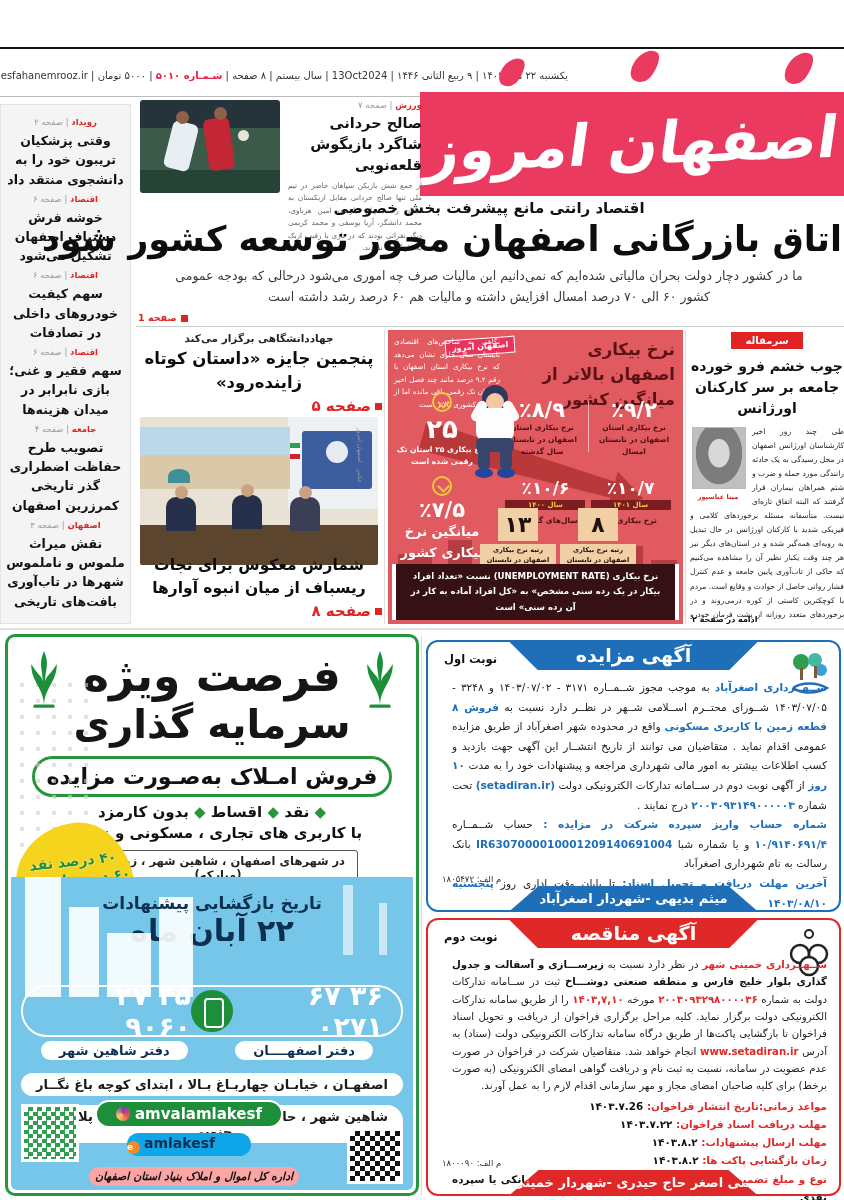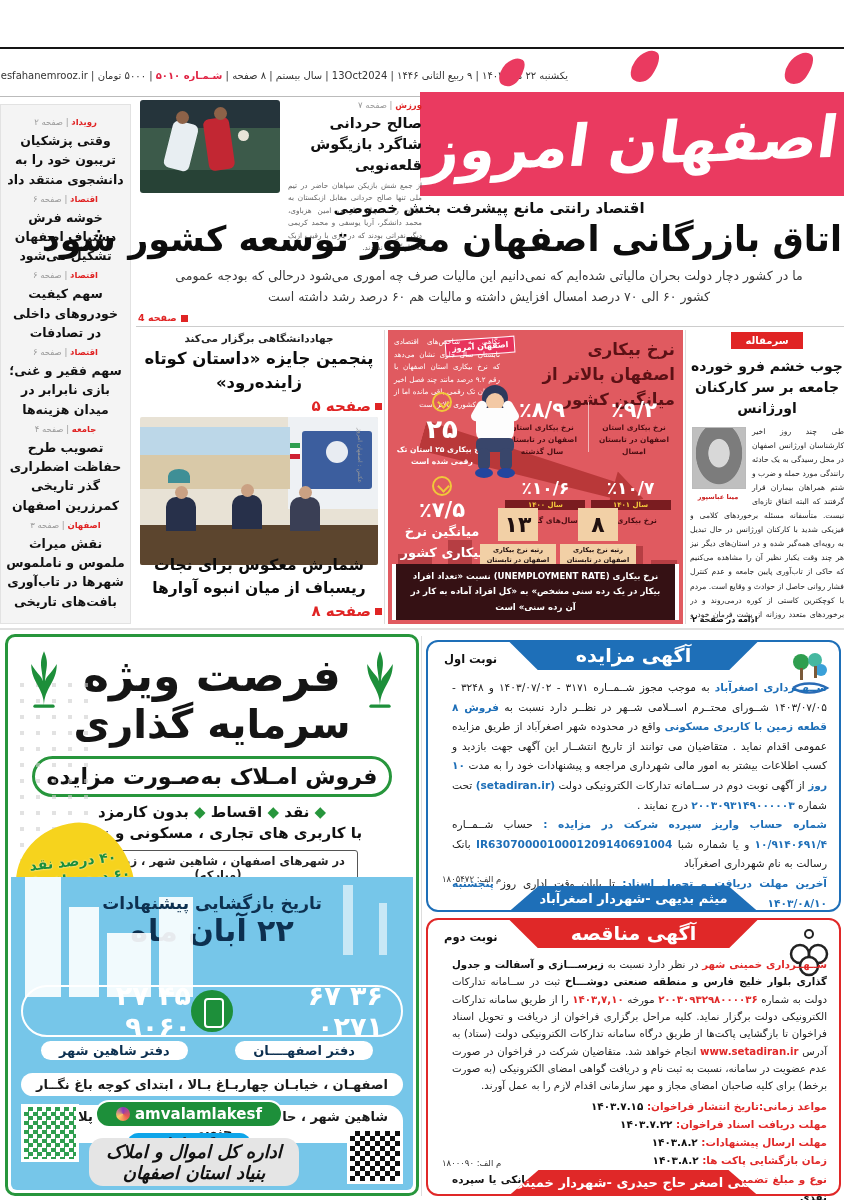--- a/index.html
+++ b/index.html
@@ -145,21 +145,21 @@
   .addr{position:absolute;left:10px;right:10px;background:#fff;border-radius:16px;text-align:center;font-size:13px;font-weight:bold;color:#1a1a1a;padding:4px 0;}
   #addr1{top:196px;} #addr2{top:228px;}
   .qr{position:absolute;background:repeating-conic-gradient(#111 0% 25%,#fff 0% 50%) 0 0/10px 10px;border:3px solid #fff;}
   #qr-green{left:10px;bottom:28px;width:58px;height:58px;background:repeating-conic-gradient(#2f9e4f 0% 25%,#fff 0% 50%) 0 0/9px 9px;}
   #qr-black{right:10px;bottom:6px;width:56px;height:56px;}
   #insta-pill{position:absolute;left:84px;bottom:62px;width:188px;background:#1d8f3a;border:2px solid #fff;color:#fff;font-weight:bold;font-size:15px;border-radius:18px;text-align:center;padding:3px 0;direction:ltr;}
   #insta-ic{display:inline-block;width:14px;height:14px;border-radius:50%;background:conic-gradient(#8a3ab9,#e95950,#fccc63,#8a3ab9);vertical-align:-2px;margin-right:5px;}
   #eitaa-pill{position:absolute;left:116px;bottom:34px;width:124px;background:#0ea5e9;color:#0d3050;font-weight:bold;font-size:14px;border-radius:16px;padding:2px 0;direction:ltr;}
   #eitaa-ic{display:inline-block;width:13px;height:13px;border-radius:50%;background:#f08a24;color:#fff;font-size:9px;line-height:13px;vertical-align:-2px;margin-right:4px;}
   #site-note{position:absolute;right:8px;bottom:66px;width:140px;background:#fff;border-radius:12px;font-size:8.5px;font-weight:bold;color:#0d3050;text-align:center;padding:4px 2px;line-height:1.6;}
-  #org-pill{position:absolute;left:78px;bottom:4px;width:210px;background:#e5e5e5;border-radius:14px;text-align:center;font-size:18px;font-weight:bold;font-style:italic;color:#111;padding:3px 0;}
+  #org-pill{position:absolute;left:78px;bottom:4px;width:210px;background:#fca5a5;border-radius:14px;text-align:center;font-size:11px;font-weight:bold;font-style:italic;color:#111;padding:3px 0;}
 
   
   .notice{position:absolute;left:426px;width:415px;background:#fff;border-radius:12px;}
   #auction{top:640px;height:272px;border:2.5px solid #1e6fb8;}
   #tender{top:918px;height:278px;border:2.5px solid #e02828;}
   .notice .banner{position:absolute;top:-2px;left:50%;transform:translateX(-50%);width:252px;height:30px;color:#fff;font-size:19px;font-weight:bold;text-align:center;line-height:30px;clip-path:polygon(0 0,100% 0,88% 100%,12% 100%);}
   #auction .banner{background:#1e6fb8;}
   #tender .banner{background:#e02828;}
   .notice .turn{position:absolute;top:10px;left:16px;font-size:11.5px;font-weight:bold;color:#111;}
   .notice .logo{position:absolute;top:8px;right:8px;}
@@ -231,21 +231,21 @@
       <div id="ph1" class="pl-head"></div>
       <div id="ph2" class="pl-head"></div>
       <div id="ball"></div>
     </div>
   </div>
 
   <div id="lead" class="abs">
     <div class="kicker">اقتصاد رانتی مانع پیشرفت بخش خصوصی</div>
     <h1>اتاق بازرگانی اصفهان محور توسعه کشور شود</h1>
     <div class="sub">ما در کشور دچار دولت بحران مالیاتی شده‌ایم که نمی‌دانیم این مالیات صرف چه اموری می‌شود درحالی که بودجه عمومی کشور ۶۰ الی ۷۰ درصد امسال افزایش داشته و مالیات هم ۶۰ درصد رشد داشته است</div>
-    <div class="pg"><span class="sq"></span><span>صفحه 4</span></div>
+    <div class="pg"><span class="sq"></span><span>صفحه 1</span></div>
   </div>
 
   <div id="div-mid" class="abs"></div>
   <div id="vl1" class="abs vline"></div>
   <div id="vl2" class="abs vline"></div>
 
   <div id="editorial" class="abs">
     <div class="tag">سرمقاله</div>
     <h2>چوب خشم فرو خورده جامعه بر سر کارکنان اورژانس</h2>
     <div class="body">
@@ -442,21 +442,21 @@
         <circle cx="22" cy="6" r="4" fill="none" stroke="#222" stroke-width="2"></circle>
         <circle cx="13" cy="26" r="9" fill="#fff" stroke="#222" stroke-width="2.5"></circle>
         <circle cx="31" cy="26" r="9" fill="#fff" stroke="#222" stroke-width="2.5"></circle>
         <circle cx="22" cy="38" r="9" fill="#fff" stroke="#222" stroke-width="2.5"></circle>
       </svg>
     </div>
     <div class="bodytxt" style="font-size:10.2px;line-height:1.7;">
       <span><span class="b">شــهــرداری خمینی شهر</span><span> در نظر دارد نسبت به </span><span class="k">زیرســـازی و آسفالت و جدول گذاری بلوار خلیج فارس و منطقه صنعتی دوشـــاخ</span><span> ثبت در ســامانه تدارکات دولت به شماره </span><span class="b">۲۰۰۳۰۹۳۲۹۸۰۰۰۰۳۶</span><span> مورخه </span><span class="b">۱۴۰۳,۷,۱۰</span><span> را از طریق سامانه تدارکات الکترونیکی دولت برگزار نماید. کلیه مراحل برگزاری فراخوان از دریافت و تحویل اسناد فراخوان تا بازگشایی پاکت‌ها از طریق درگاه سامانه تدارکات الکترونیکی دولت (ستاد) به آدرس </span><span class="b">www.setadiran.ir</span><span> انجام خواهد شد.</span></span>
       <span><span>متقاضیان شرکت در فراخوان در صورت عدم عضویت در سامانه، نسبت به ثبت نام و دریافت گواهی امضای الکترونیکی (به صورت برخط) برای کلیه صاحبان امضای مجاز و مهر سازمانی اقدام لازم را به عمل آورند.</span></span>
       <div class="sched">
-        <div><span class="sl">مواعد زمانی:تاریخ انتشار فراخوان:</span><span class="sv"> ۱۴۰۳.۷.۱۵</span></div>
+        <div><span class="sl">مواعد زمانی:تاریخ انتشار فراخوان:</span><span class="sv"> ۱۴۰۳.۷.26</span></div>
         <div><span class="sl">مهلت دریافت اسناد فراخوان:</span><span class="sv"> ۱۴۰۳.۷.۲۲</span></div>
         <div><span class="sl">مهلت ارسال پیشنهادات:</span><span class="sv"> ۱۴۰۳.۸.۲</span></div>
         <div><span class="sl">زمان بازگشایی پاکت ها:</span><span class="sv"> ۱۴۰۳.۸.۲</span></div>
         <div><span class="sl">نوع و مبلغ تضمین شرکت در فرایند ارجاع کار:</span><span class="sv"> ضمانتنامه بانکی یا سپرده نقدی</span></div>
 
       </div>
     </div>
     <div class="maalef">م الف: ۱۸۰۰۰۹۰</div>
     <div class="footerb">علی اصغر حاج حیدری -شهردار خمینی شهر</div>
   </div>

